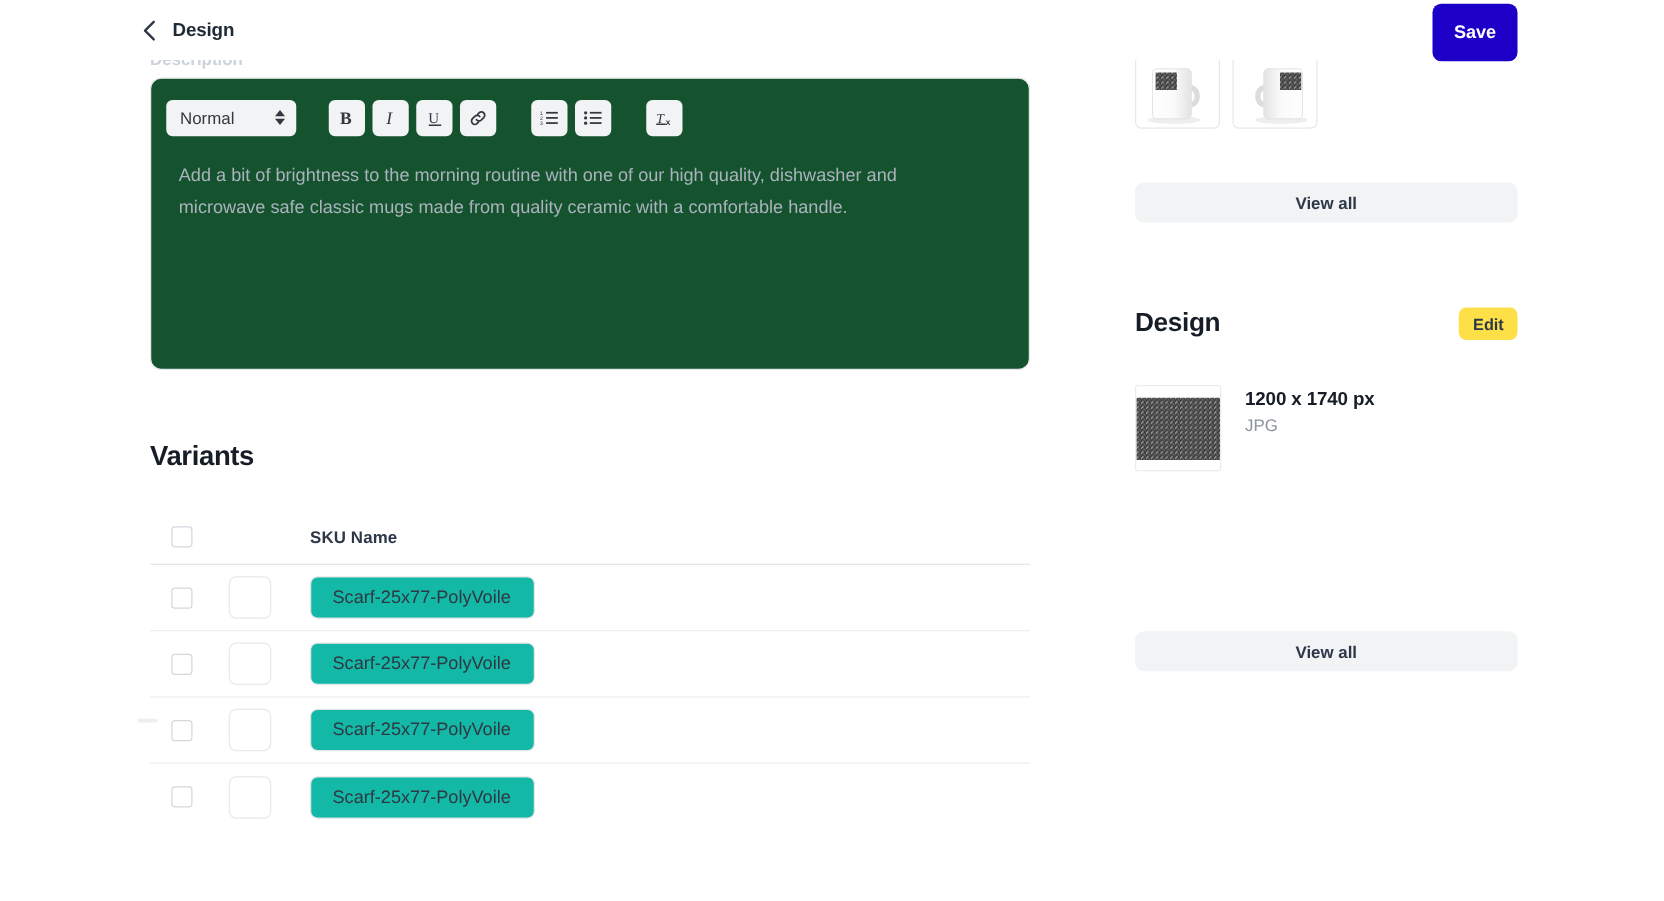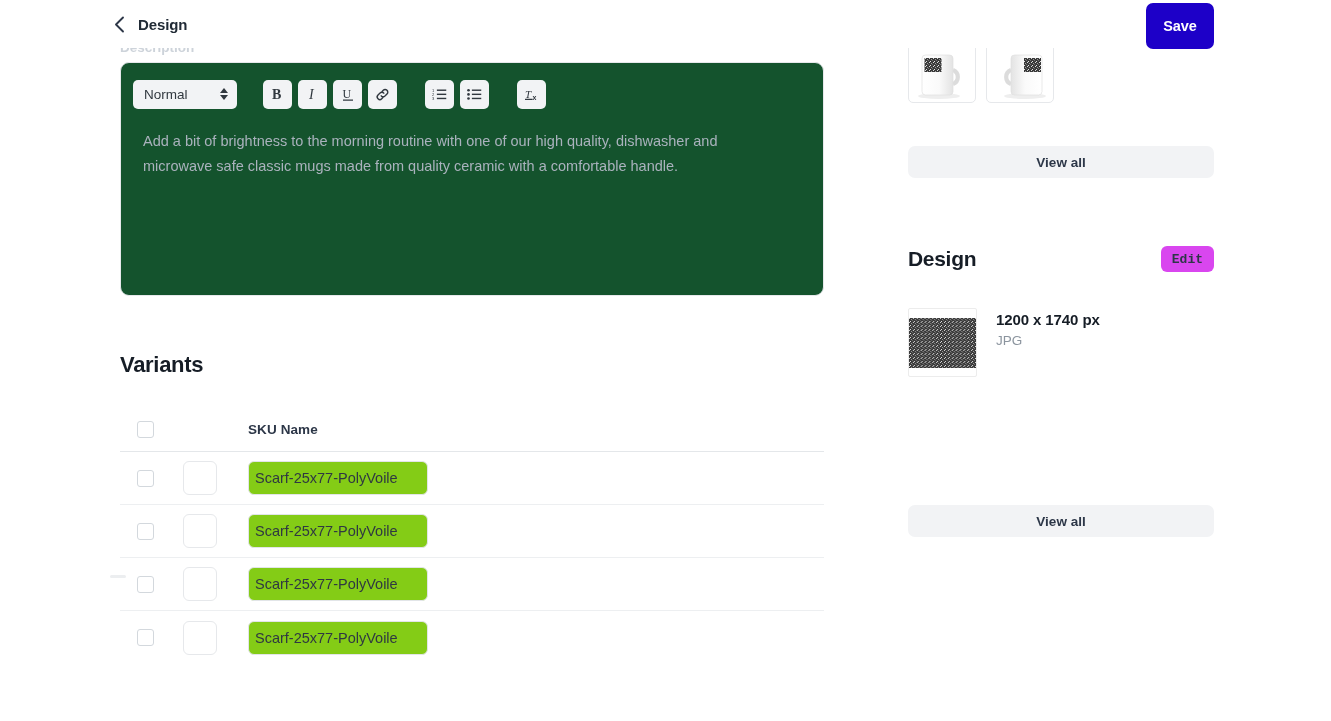--- a/index.html
+++ b/index.html
@@ -101,22 +101,22 @@
   .cbox {
     width: 17px; height: 17px; border: 1.5px solid #d3d8dd;
     border-radius: 3px; background: #fff; cursor: pointer; flex: none;
   }
   .thumb-box {
     width: 34px; height: 34px; border: 1px solid #e6e8eb;
     border-radius: 6px; background: #fff; flex: none;
   }
   .sku-input {
     height: 34px; border: 1px solid #e2e5e8; border-radius: 6px;
-    background: #84cc16; font-size: 14.5px; color: #2f3842;
-    padding: 0 6px; font-family: "Liberation Sans", sans-serif;
+    background: #14b8a6; font-size: 14.5px; color: #2f3842;
+    padding: 0 17px; font-family: "Liberation Sans", sans-serif;
     width: 180px; outline: none;
   }
   .col-head {
     font-size: 13.5px; font-weight: 700; color: #2d3748; letter-spacing: 0.1px; text-align: center;
   }
 
   .ghost-dash {
     position: absolute; left: 110px; top: 575px; width: 16px; height: 3px;
     background: #eceef0; border-radius: 2px;
   }
@@ -143,24 +143,24 @@
   .viewall-2 { position: absolute; left: 0; top: 505px; }
 
   .design-head {
     position: absolute; left: 0; top: 246px; width: 306px;
     display: flex; align-items: center; justify-content: space-between;
   }
   .design-title {
     font-size: 21px; font-weight: 700; color: #161d26; letter-spacing: -0.3px;
   }
   .edit-btn {
-    height: 26px; padding: 0 11px; border-radius: 6px; background: #d946ef;
+    height: 26px; padding: 0 11px; border-radius: 6px; background: #fde047;
     display: flex; align-items: center; justify-content: center;
     font-size: 13px; font-weight: 700; color: #2d3748; cursor: pointer;
-    border: none; font-family: Liberation Mono, monospace;
+    border: none; font-family: Liberation Sans, sans-serif;
   }
 
   .design-item {
     position: absolute; left: 0; top: 308px; display: flex; align-items: flex-start;
   }
   .design-thumb {
     width: 69px; height: 69px; border: 1px solid #ececec; border-radius: 2px;
     background: #fff; overflow: hidden; flex: none;
     display: flex; align-items: center; justify-content: center;
   }

